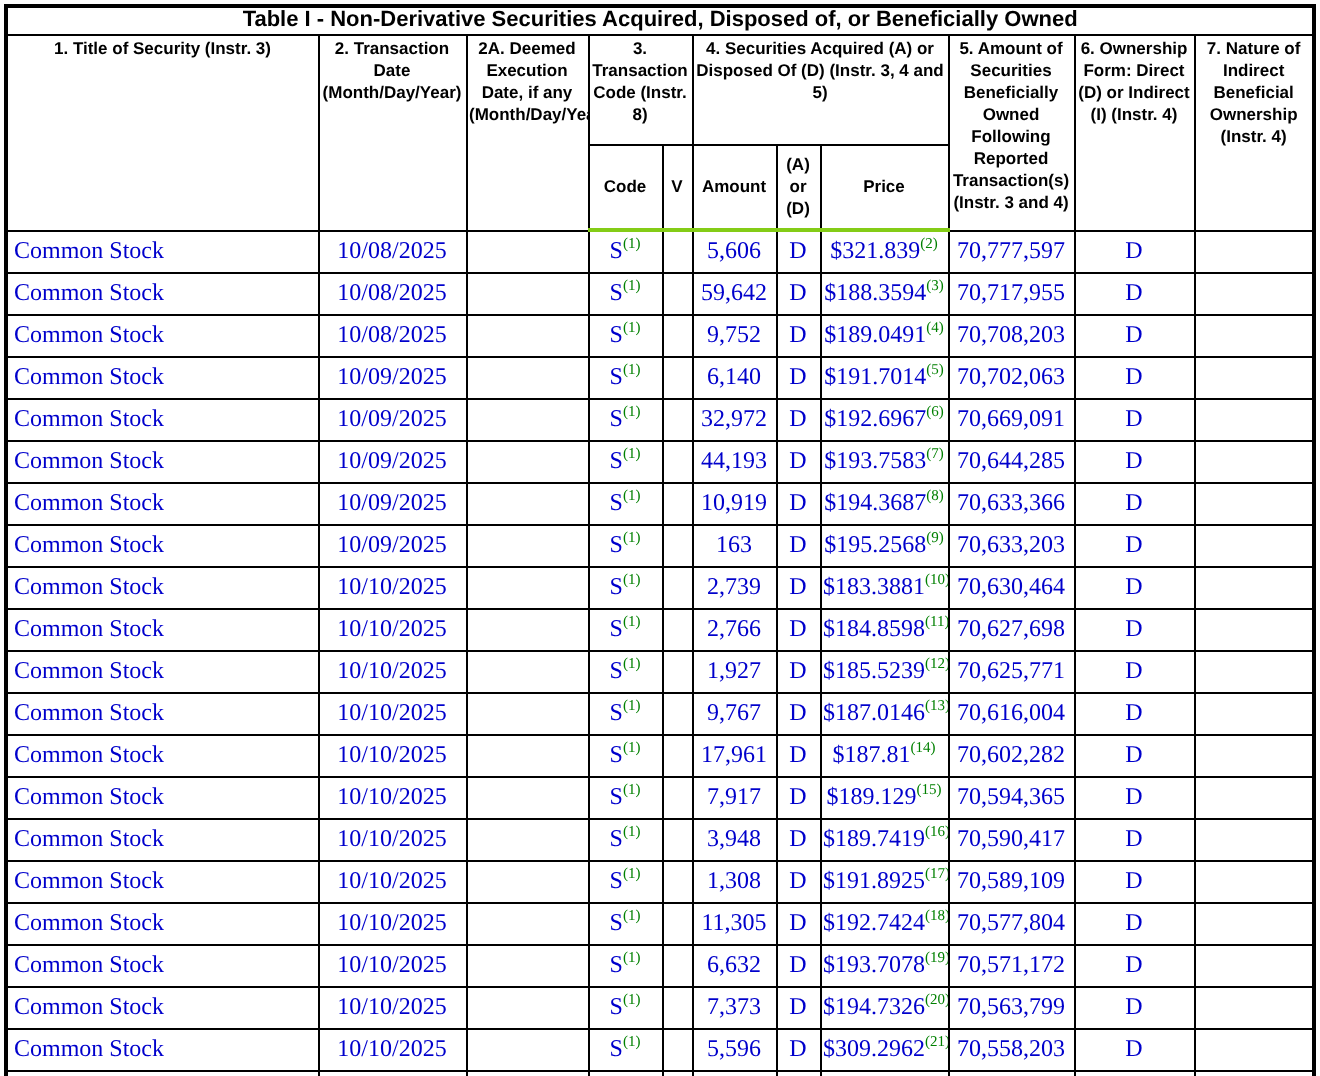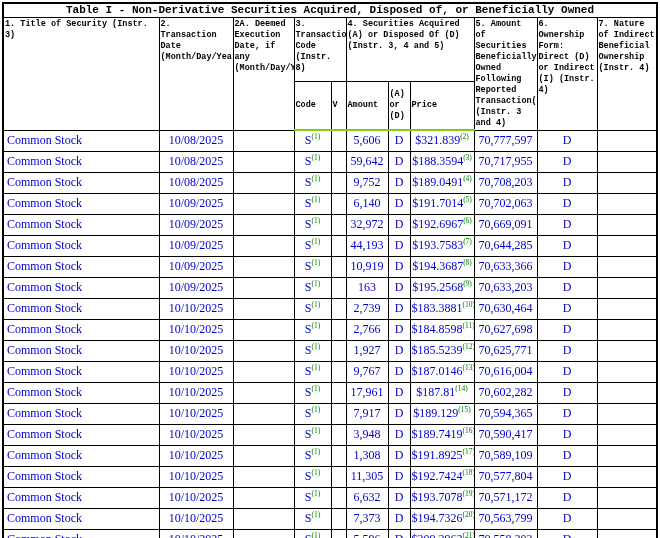--- a/index.html
+++ b/index.html
@@ -18,37 +18,37 @@
     border: 2px solid #000;
   }
   table.form4 th, table.form4 td {
     border: 1px solid #000;
     box-sizing: border-box;
     overflow: hidden;
   }
   
   tr.title-row th {
     height: 14px;
-    font-family: Liberation Mono, monospace;
+    font-family: Liberation Sans, sans-serif;
     font-weight: bold;
     font-size: 11px;
     color: #000;
     text-align: center;
     vertical-align: middle;
     padding: 0;
     background: #fff;
   }
   
   thead th.h {
-    font-family: Liberation Mono, monospace;
+    font-family: Liberation Sans, sans-serif;
     font-weight: bold;
     font-size: 8.5px;
     line-height: 11px;
     color: #000;
-    text-align: left;
+    text-align: center;
     vertical-align: top;
     padding: 1px 1px;
     background: #fff;
   }
   tr.head-row1 { height: 55px; }
   tr.head-row2 { height: 43px; }
   tr.head-row2 th.h { vertical-align: middle; border-bottom: 2px solid #84cc16; }
   
   tbody td {
     height: 21px;

